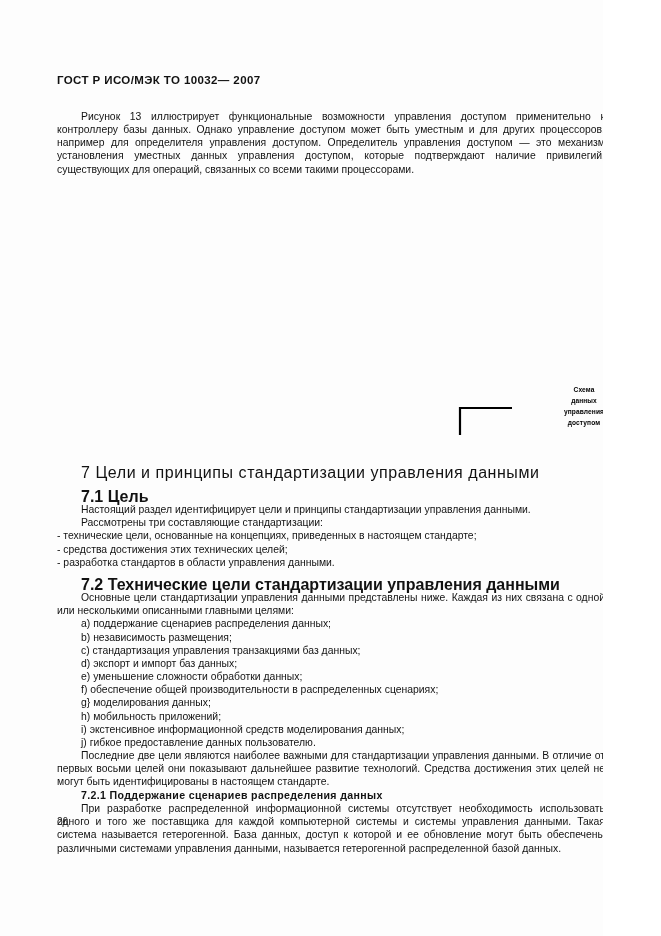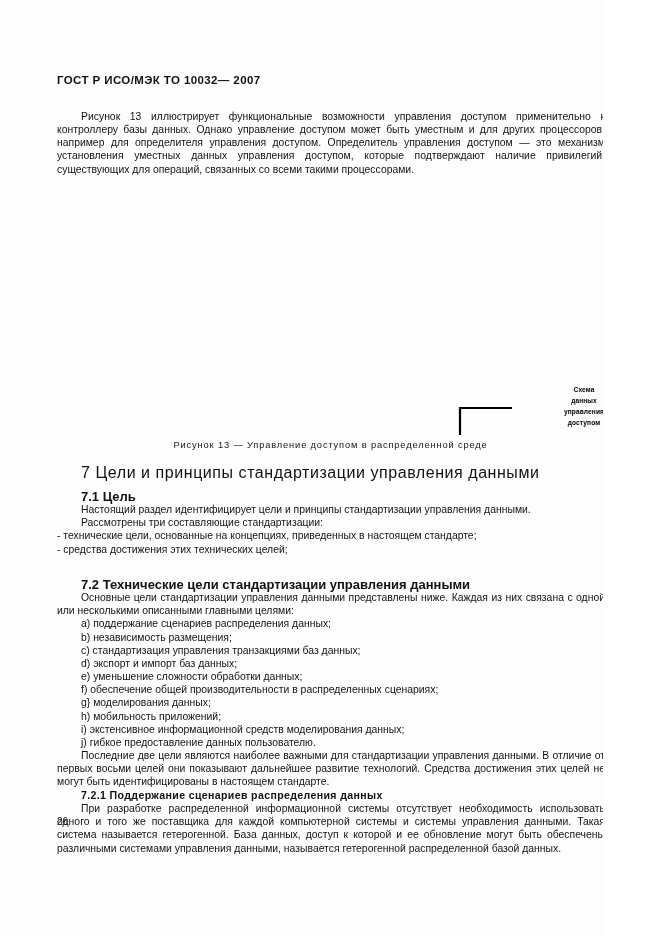--- a/index.html
+++ b/index.html
@@ -48,21 +48,21 @@
   .indent {
     text-indent: 24px;
   }
   .hd-1 {
     font-size: 16px;
     font-weight: normal;
     letter-spacing: 0.55px;
     margin: 0;
   }
   .hd-2 {
-    font-size: 13px;
+    font-size: 16px;
     font-weight: bold;
     margin: 0;
   }
   .hd-3 {
     font-size: 10.6px;
     font-weight: bold;
     letter-spacing: 0.35px;
     margin: 0;
     text-indent: 24px;
   }
@@ -235,32 +235,32 @@
         <text class="store-label" x="584" y="341">Схема</text>
       </g>
 
       <g>
         <text class="store-label" x="584" y="403">База данных</text>
       </g>
 
     </svg>
   </div>
 
-  <div class="fig-caption">Рисунок 13 — Управление доступом в распределенной среде</div>
 
   <div class="body-block" style="top:466px;">
     <p class="hd-1" style="text-indent:24px;">7 Цели и принципы стандартизации управления данными</p>
   </div>
 
   <div class="body-block" style="top:490px;">
     <p class="hd-2" style="text-indent:24px;">7.1 Цель</p>
     <p class="indent">Настоящий раздел идентифицирует цели и принципы стандартизации управления данными.</p>
     <p class="indent">Рассмотрены три составляющие стандартизации:</p>
     <p class="list-line">- технические цели, основанные на концепциях, приведенных в настоящем стандарте;</p>
     <p class="list-line">- средства достижения этих технических целей;</p>
+    <p class="list-line">- разработка стандартов в области управления данными.</p>
   </div>
 
   <div class="body-block" style="top:578px;">
     <p class="hd-2" style="text-indent:24px;">7.2 Технические цели стандартизации управления данными</p>
     <p class="indent">Основные цели стандартизации управления данными представлены ниже. Каждая из них связана с одной или несколькими описанными главными целями:</p>
     <p class="list-line lettered">a) поддержание сценариев распределения данных;</p>
     <p class="list-line lettered">b) независимость размещения;</p>
     <p class="list-line lettered">c) стандартизация управления транзакциями баз данных;</p>
     <p class="list-line lettered">d) экспорт и импорт баз данных;</p>
     <p class="list-line lettered">e) уменьшение сложности обработки данных;</p>

